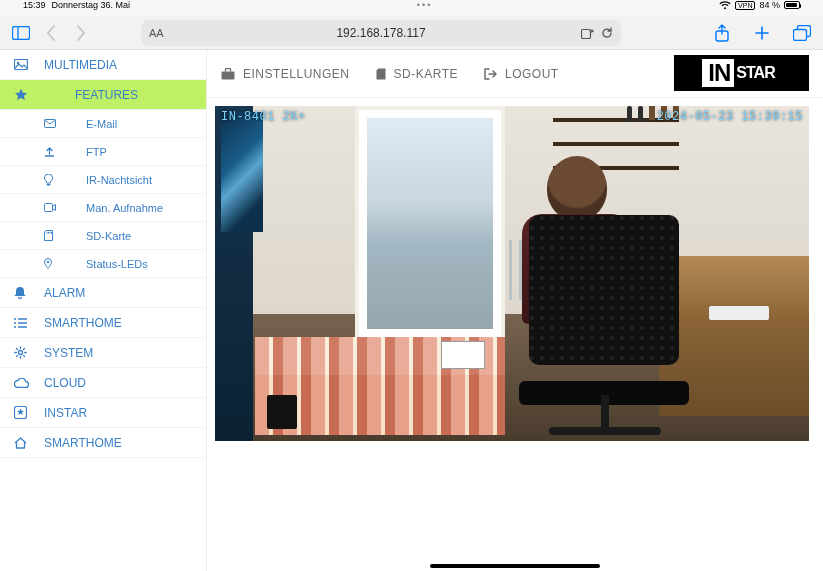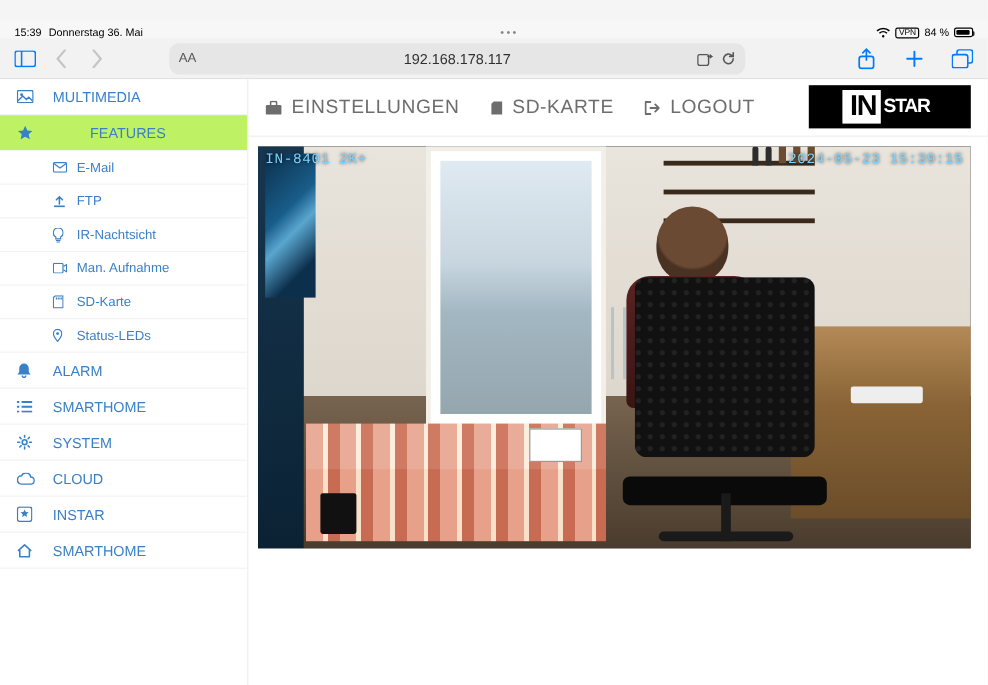--- a/index.html
+++ b/index.html
@@ -1,19 +1,19 @@
 <!DOCTYPE html>
 <html><head>
 <meta charset="utf-8">
 <style>
   * { margin: 0; padding: 0; box-sizing: border-box; }
   html, body { width: 823px; height: 571px; font-family: -apple-system, "Helvetica Neue", Arial, sans-serif; background: #f5f5f5; overflow: hidden; }
 
   
-  .status-bar { height: 16px; background: #f7f7f7; display: flex; align-items: flex-end; padding: 0 12px; font-size: 9px; color: #000; margin-top: 16px; }
+  .status-bar { height: 16px; background: #f7f7f7; display: flex; align-items: flex-start; padding: 0 23px; font-size: 9px; color: #000; }
   .status-left { display: flex; gap: 6px; }
   .status-center { flex:1; text-align:center; color:#888; letter-spacing:2px; }
   .status-right { display:flex; align-items:center; gap:4px; }
   .wifi-icon, .vpn-box, .battery-icon { display:inline-flex; align-items:center; }
   .vpn-box { border:0.5px solid #000; border-radius:2px; font-size:7px; padding:0 2px; }
   .battery-body { width:16px; height:8px; border:0.8px solid #000; border-radius:2px; position:relative; display:inline-block; }
   .battery-body::after { content:""; position:absolute; right:-2px; top:2px; width:1.5px; height:4px; background:#000; border-radius:0 1px 1px 0;}
   .battery-fill { position:absolute; left:1px; top:1px; bottom:1px; width:82%; background:#000; border-radius:1px;}
 
   
@@ -31,27 +31,27 @@
   
   .sidebar { width:210px; border-right:1px solid #eee;}
   .side-hdr { height:48px; display:flex; align-items:center; gap:10px; padding:0 14px; color:#a9a9a9; font-size:21px; font-weight:300; letter-spacing:1px; border-bottom:1px solid #eee;}
   .side-hdr .gear { color:#cfcfcf; }
   .nav { list-style:none; font-size:12px; }
   .nav > li { border-bottom:1px solid #f3f3f3; }
   .nav-row { display:flex; align-items:center; height:29px; padding:0 14px; color:#3a80c7; gap:14px; cursor:pointer;}
   .nav-row .nicon { width:16px; text-align:center; color:#3a80c7;}
   .nav-row.active { background:#bef264;gap:45px; }
   .subnav { list-style:none; }
-  .sub-row { display:flex; align-items:center; height:28px; padding-left:44px; font-size:11px; color:#3a80c7; gap:6px; border-top:1px solid #f3f3f3; cursor:pointer;}
+  .sub-row { display:flex; align-items:center; height:28px; padding-left:44px; font-size:11px; color:#3a80c7; gap:28px; border-top:1px solid #f3f3f3; cursor:pointer;}
   .sub-row .sicon { width:14px; text-align:center;}
 
   
   .main { flex:1; display:flex; flex-direction:column; position:relative;}
   .topbar { height:48px; display:flex; align-items:center; padding:0 14px; gap:26px; border-bottom:1px solid #eee;}
-  .top-link { display:flex; align-items:center; gap:8px; font-size:16px; color:#6d6d6d; letter-spacing:0.5px; cursor:pointer;}
+  .top-link { display:flex; align-items:center; gap:8px; font-size:12px; color:#6d6d6d; letter-spacing:0.5px; cursor:pointer;}
   .logo { position:absolute; right:14px; top:5px; width:135px; height:36px; background:#000; display:flex; align-items:center; justify-content:center;}
   .logo-in { background:#fff; color:#000; font-family: Arial Black, Arial; font-weight:900; font-size:24px; padding:0 4px 0 6px; letter-spacing:-1px;}
   .logo-star { color:#fff; font-family: Arial Black, Arial; font-weight:900; font-size:16px; padding:0 6px 0 2px; letter-spacing:-1px;}
 
   
   .video-wrap { padding:8px 14px 0 8px; }
   .video { position:relative; width:594px; height:335px; background:#333; overflow:hidden;}
   .osd { position:absolute; font-family: "Courier New", monospace; font-size:12px; color:#7dd3fc; text-shadow:0 0 3px rgba(0,0,0,.8); letter-spacing:0.5px;}
   .osd.tl { top:4px; left:6px; }
   .osd.tr { top:4px; right:6px; }

